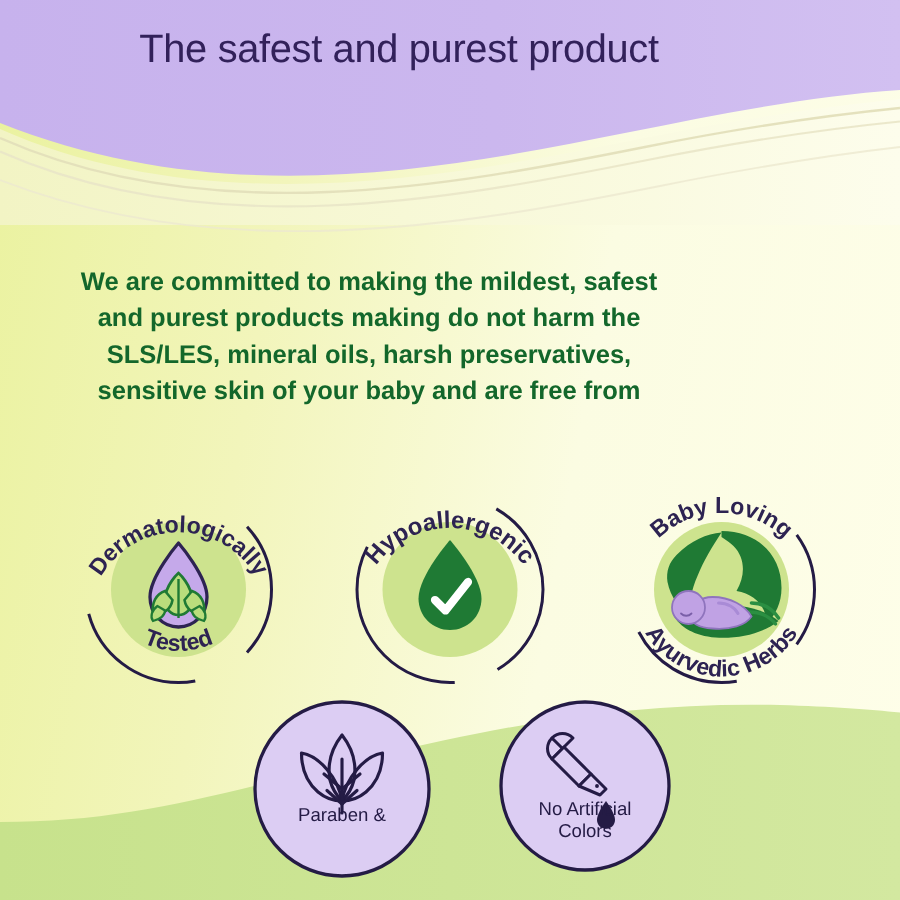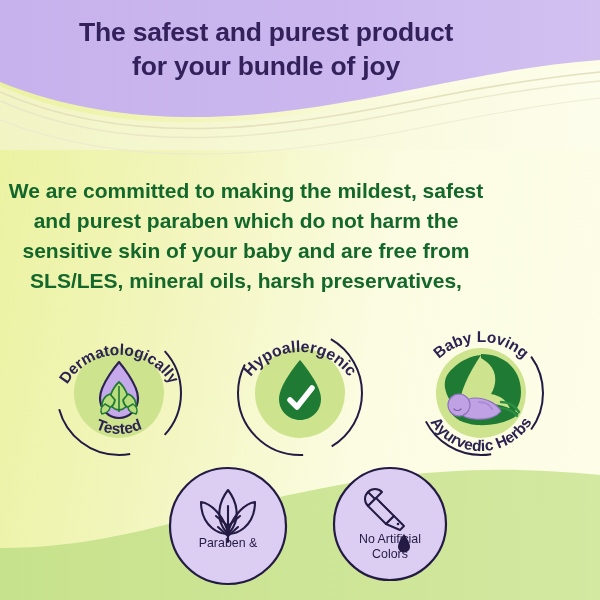--- a/index.html
+++ b/index.html
@@ -19,34 +19,34 @@
   
   .bg-svg{position:absolute;left:0;top:0;width:600px;height:600px;}
 
   
   #header-title{
     position:absolute;
     left:0;top:16px;width:532px;
     text-align:center;
     color:#32215a;
     font-size:26.5px;
-    font-weight:bold;
+    font-weight:normal;
     line-height:1.28;
     letter-spacing:-0.2px;
     z-index:5;
   }
   #header-title .l2{display:block;}
 
   
   #body-copy{
     position:absolute;
     left:0;top:176px;width:492px;
     text-align:center;
     color:#13672b;
-    font-size:21px;
+    font-size:17px;
     font-weight:bold;
     line-height:1.43;
     z-index:5;
   }
   #body-copy span{display:block;}
 
   
   .badge-row{position:absolute;z-index:6;}
   #row-top{left:0;top:318px;width:600px;height:146px;}
   #row-bottom{left:0;top:462px;width:600px;height:128px;padding-left:16px;}
@@ -97,28 +97,27 @@
 
     <path d="M0,92 C140,154 300,124 430,98 C500,84 560,76 600,72" fill="none" stroke="#e3dfbb" stroke-width="1.6" opacity="0.95"></path>
     <path d="M0,101 C140,163 300,133 430,107 C500,93 560,85 600,81" fill="none" stroke="#e9e6c8" stroke-width="1.4" opacity="0.9"></path>
     <path d="M0,120 C150,178 310,150 440,124 C510,110 565,102 600,98" fill="none" stroke="#ece9cf" stroke-width="1.2" opacity="0.8"></path>
 
     <path d="M0,548 C90,548 150,528 250,504 C350,480 430,468 520,470 C555,471 580,473 600,475 L600,600 L0,600 Z" fill="url(#gBottom)"></path>
   </svg>
 
   <div id="header-title">
     <span class="l1">The safest and purest product</span>
-    <span class="l2">for your bundle of joy</span>
   </div>
 
   <div id="body-copy">
     <span>We are committed to making the mildest, safest</span>
-    <span>and purest paraben which do not harm the</span>
+    <span>and purest products making do not harm the</span>
+    <span>SLS/LES, mineral oils, harsh preservatives,</span>
     <span>sensitive skin of your baby and are free from</span>
-    <span>SLS/LES, mineral oils, harsh preservatives,</span>
   </div>
 
   <div class="badge-row" id="row-top">
 
     <div class="badge" style="left:44px;top:0;width:150px;height:146px;">
       <svg viewBox="0 0 150 146" width="150" height="146" aria-hidden="true">
         <defs>
           <path id="arcTop1" d="M 16,86 A 60,60 0 0 1 134,86" fill="none"></path>
           <path id="arcBot1" d="M 22,78 A 56,56 0 0 0 128,78" fill="none"></path>
         </defs>

